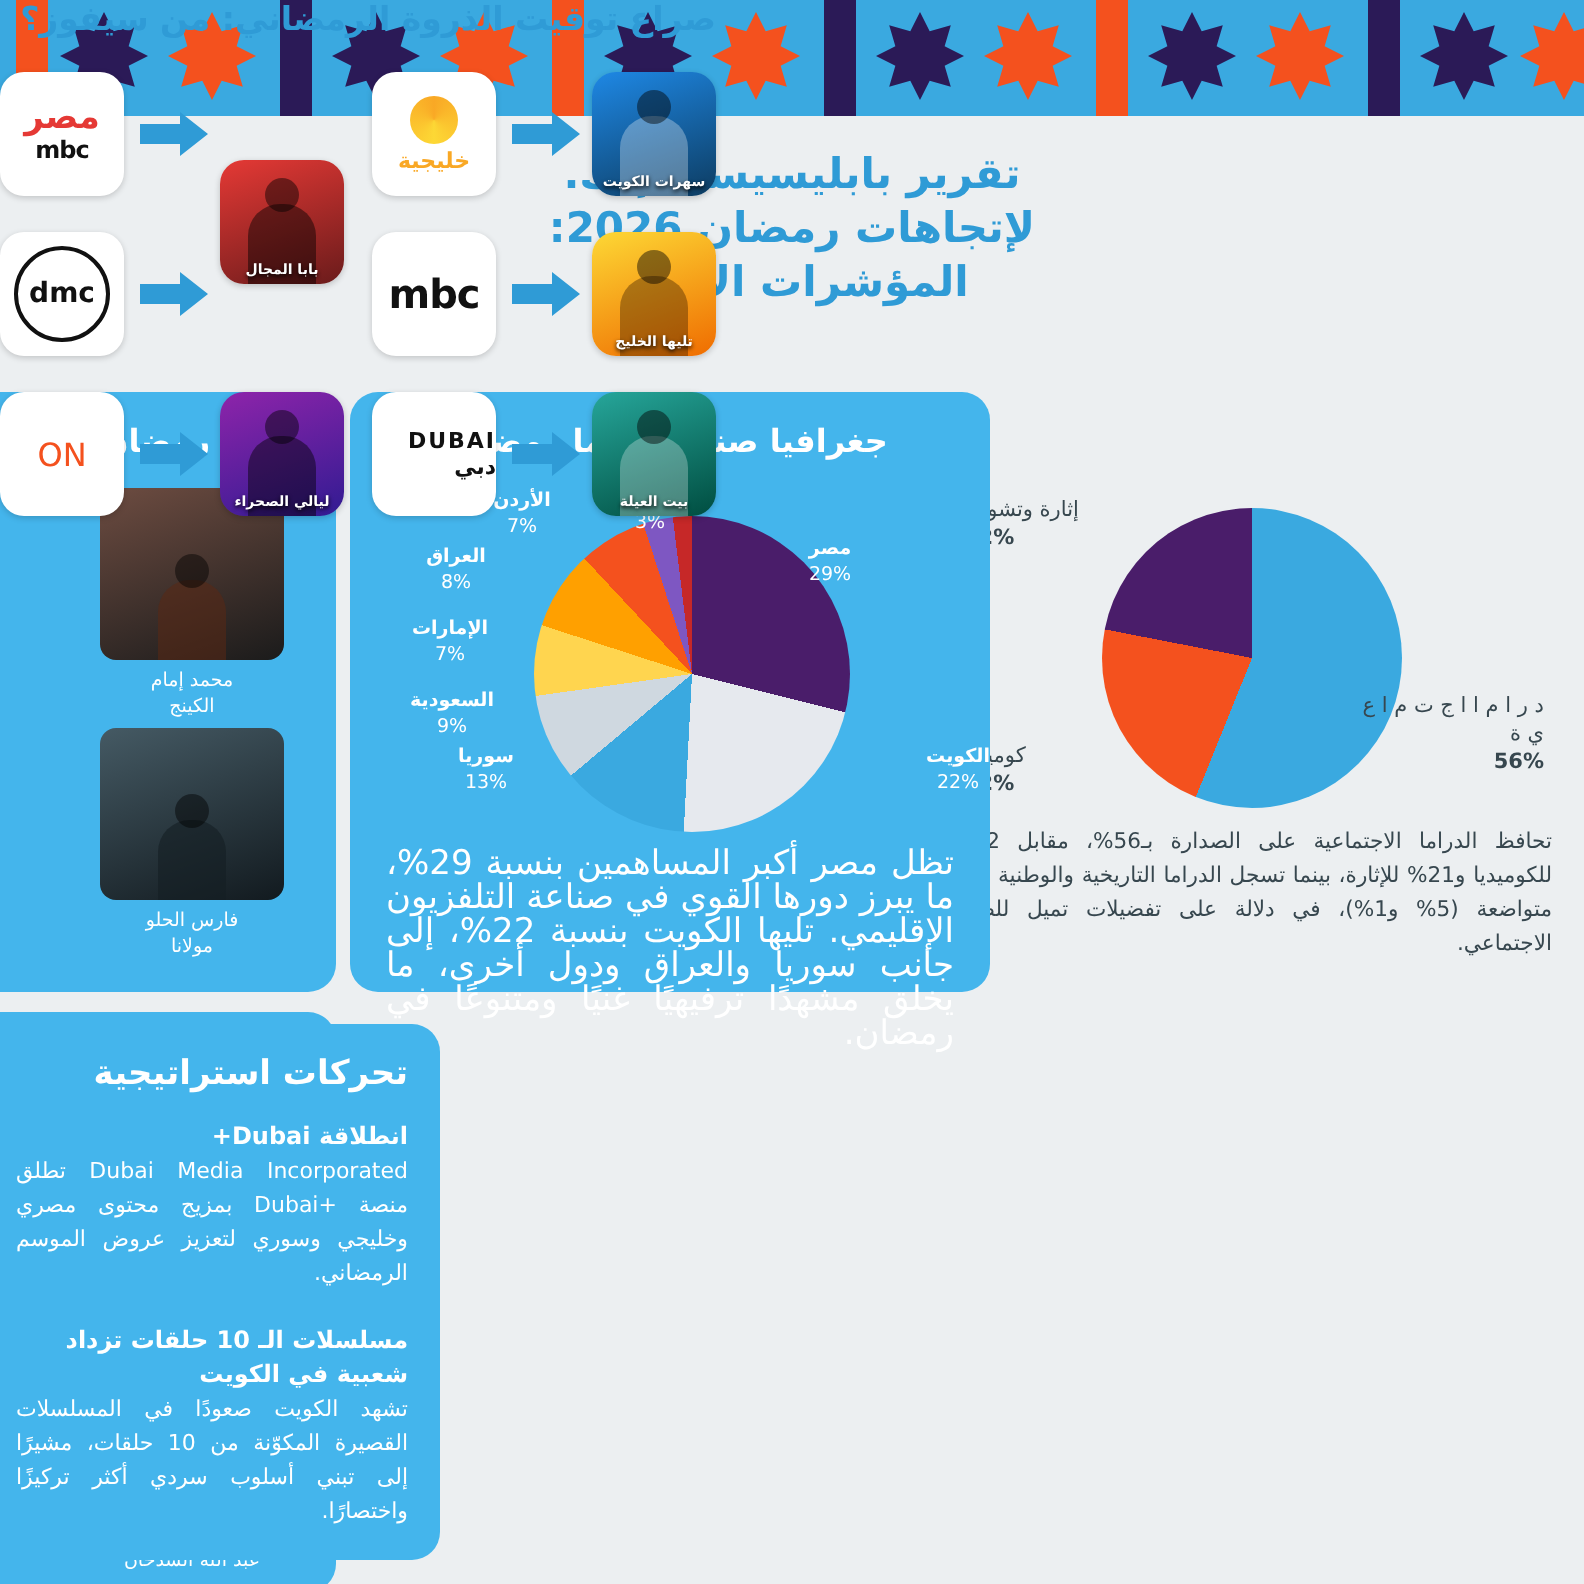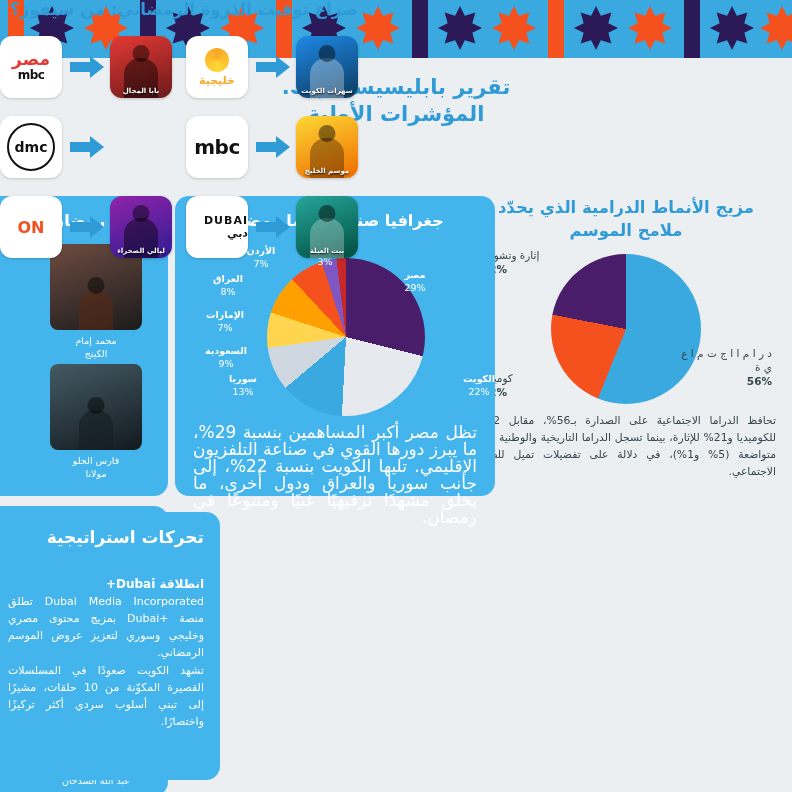--- a/index.html
+++ b/index.html
@@ -124,42 +124,42 @@
     position:absolute;width:34px;height:26px;top:18px;
   }
   .arrow svg{display:block;}
   #panel-veteran{top:506px;left:-92px;width:260px;height:290px;}
   #panel-veteran .card-head{position:absolute;top:12px;right:16px;width:170px;text-align:right;line-height:21px;}
 
   
   .g1{background:linear-gradient(160deg,#6d4c41,#1b1b1b);}
   .g2{background:linear-gradient(160deg,#455a64,#121a1f);}
   .g3{background:linear-gradient(160deg,#37474f,#0d1418);}
-  .g4{background:linear-gradient(160deg,#e53935,#6a1b1b);}
+  .g4{background:linear-gradient(160deg,#e53935,#6a1b1b);margin-top:44px;}
   .g5{background:linear-gradient(160deg,#1e88e5,#0d3c61);}
   .g6{background:linear-gradient(160deg,#fdd835,#ef6c00);}
   .g7{background:linear-gradient(160deg,#8e24aa,#311b92);}
   .g8{background:linear-gradient(160deg,#ff7043,#4e342e);}
   .g9{background:linear-gradient(160deg,#26a69a,#004d40);}
   .pstxt{
     position:absolute;bottom:3px;left:0;width:100%;text-align:center;
     color:#fff;font-size:7px;font-weight:bold;direction:rtl;text-shadow:0 1px 2px #000;
   }
   .silh{
     position:absolute;bottom:0;left:50%;transform:translateX(-50%);
     width:34px;height:40px;border-radius:16px 16px 0 0;background:rgba(0,0,0,.45);
   }
   .silh:after{
     content:"";position:absolute;top:-13px;left:50%;transform:translateX(-50%);
     width:17px;height:17px;border-radius:50%;background:rgba(0,0,0,.45);
   }
   
   .mbc{color:#111;font-weight:bold;font-size:15px;letter-spacing:-.5px;font-family:"DejaVu Sans",sans-serif;}
   .dmc{color:#111;font-weight:bold;font-size:14px;}
-  .onl{color:#f4511e;font-weight:bold;font-size:16px;}
+  .onl{color:#f4511e;font-weight:normal;font-size:16px;}
   .msr{color:#e53935;font-weight:bold;font-size:17px;direction:rtl;}
   .khj{color:#f9a825;font-weight:bold;font-size:11px;direction:rtl;}
   .dxb{color:#111;font-weight:bold;font-size:11px;direction:rtl;letter-spacing:1px;}
 </style>
 </head>
 <body>
 
 <div class="topband">
   <div class="bar" style="left:8px"></div>
   <div class="star" style="left:30px"></div>
@@ -176,28 +176,25 @@
   <div class="bar" style="left:548px"></div>
   <div class="star" style="left:574px"></div>
   <div class="star orange" style="left:628px"></div>
   <div class="bar dark" style="left:684px"></div>
   <div class="star" style="left:710px"></div>
   <div class="star orange" style="left:760px"></div>
 </div>
 
 <div class="title">
   <div>تقرير بابليسيست إنك.</div>
+  <div>لإتجاهات رمضان 2026:</div>
   <div>المؤشرات الأولية</div>
 </div>
 
 <div class="card" id="panel-mix">
-  <div class="h" style="position:absolute;top:0;left:0;width:300px;">
-    <div>مزيج الأنماط الدرامية الذي يحدّد</div>
-    <div>ملامح الموسم</div>
-  </div>
 
   <div class="pie1"></div>
 
   <div class="lbl" style="top:150px;right:4px;width:92px;text-align:right;">
     <span>د ر ا م ا   ا ج ت م ا ع ي ة</span><br>
     <b>56%</b>
   </div>
   <div class="lbl" style="top:175px;left:6px;width:70px;text-align:left;">
     <span>كوميديا</span><br>
     <b>22%</b>
@@ -292,26 +289,27 @@
     <div class="facebox g2">
       <div class="silh" style="background:rgba(240,240,245,.55)"></div>
     </div>
     <div class="facename">عبد الله السدحان</div>
   </div>
 </div>
 
 <div class="card card-blue" id="panel-strategy">
   <div class="card-head">تحركات استراتيجية</div>
 
-  <div style="position:absolute;top:64px;right:16px;width:196px;">
+  <div style="position:absolute;top:48px;right:16px;width:196px;">
     <div class="sub">انطلاقة Dubai+</div>
     <div class="para">Dubai Media Incorporated تطلق منصة +Dubai بمزيج محتوى مصري وخليجي وسوري لتعزيز عروض الموسم الرمضاني.</div>
   </div>
 
   <div style="position:absolute;top:150px;right:16px;width:196px;">
+    <div class="sub">مسلسلات الـ 10 حلقات تزداد شعبية في الكويت</div>
     <div class="para">تشهد الكويت صعودًا في المسلسلات القصيرة المكوّنة من 10 حلقات، مشيرًا إلى تبني أسلوب سردي أكثر تركيزًا واختصارًا.</div>
   </div>
 </div>
 
 <div id="panel-peak">
   <div class="ph">صراع توقيت الذروة الرمضاني: من سيفوز؟</div>
 
   <div class="row" style="top:36px;left:0;width:368px;">
     <div class="logo" style="left:0;">
       <div style="text-align:center;line-height:16px;">
@@ -359,21 +357,21 @@
     <div class="logo" style="left:186px;">
       <span class="mbc" style="font-size:20px">mbc</span>
     </div>
     <div class="arrow" style="left:256px;">
       <svg width="34" height="26" viewBox="0 0 34 26">
           <path d="M0 8h20V2l14 11-14 11v-6H0z" fill="#2f9bd6"></path>
         </svg>
     </div>
     <div class="poster g6" style="left:296px;">
       <div class="silh" style="background:rgba(60,30,0,.4)"></div>
-      <div class="pstxt">موسم الخليج</div>
+      <div class="pstxt">تليها الخليج</div>
     </div>
   </div>
 
   <div class="row" style="top:196px;left:0;width:368px;">
     <div class="logo" style="left:0;">
       <span class="onl">ON</span>
     </div>
     <div class="arrow" style="left:70px;">
       <svg width="34" height="26" viewBox="0 0 34 26">
           <path d="M0 8h20V2l14 11-14 11v-6H0z" fill="#2f9bd6"></path>

